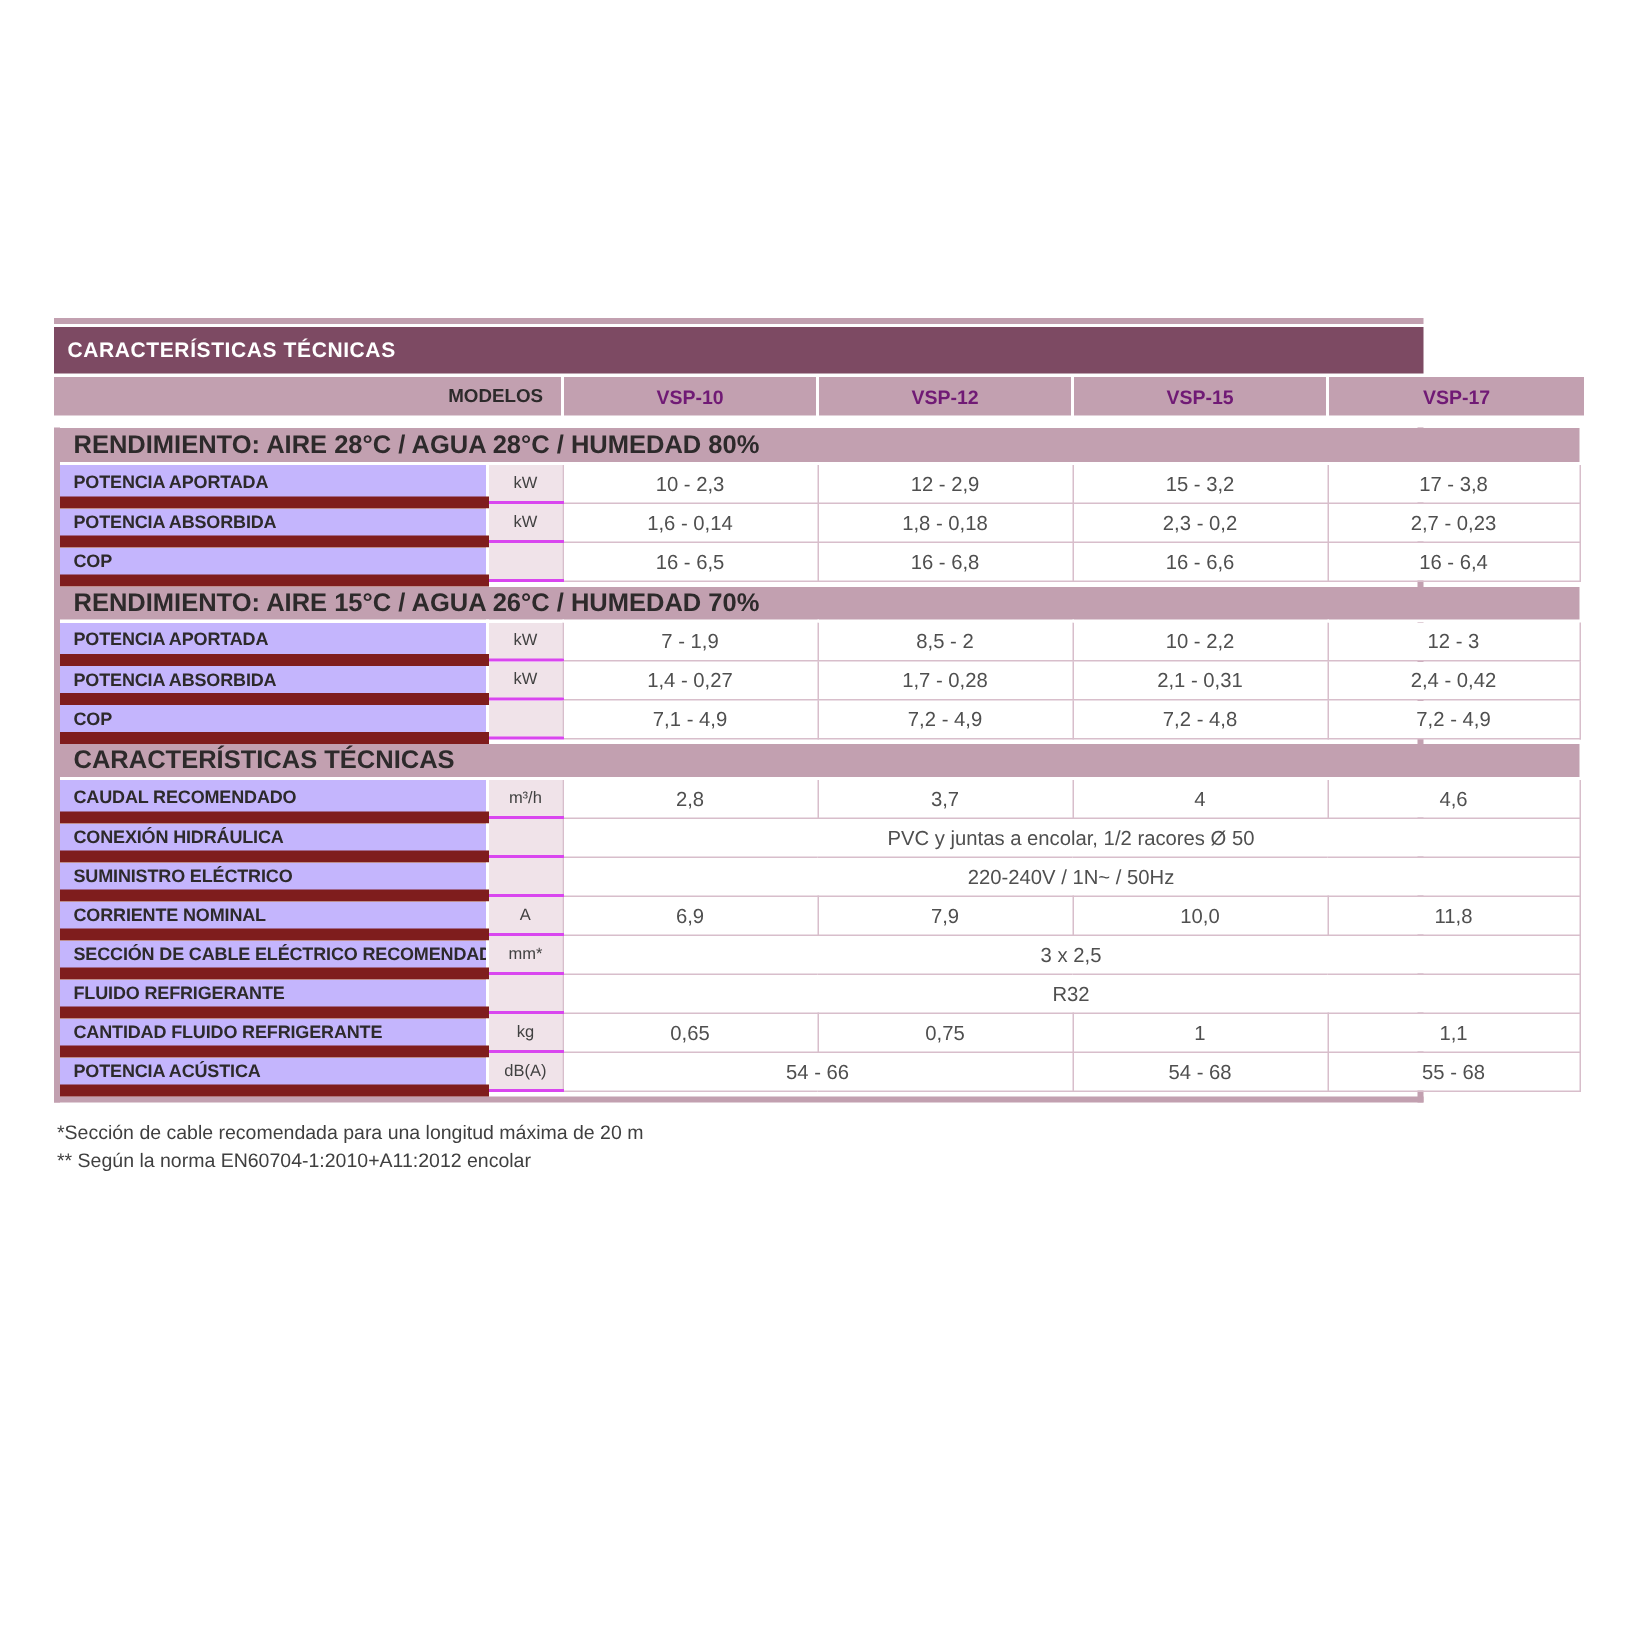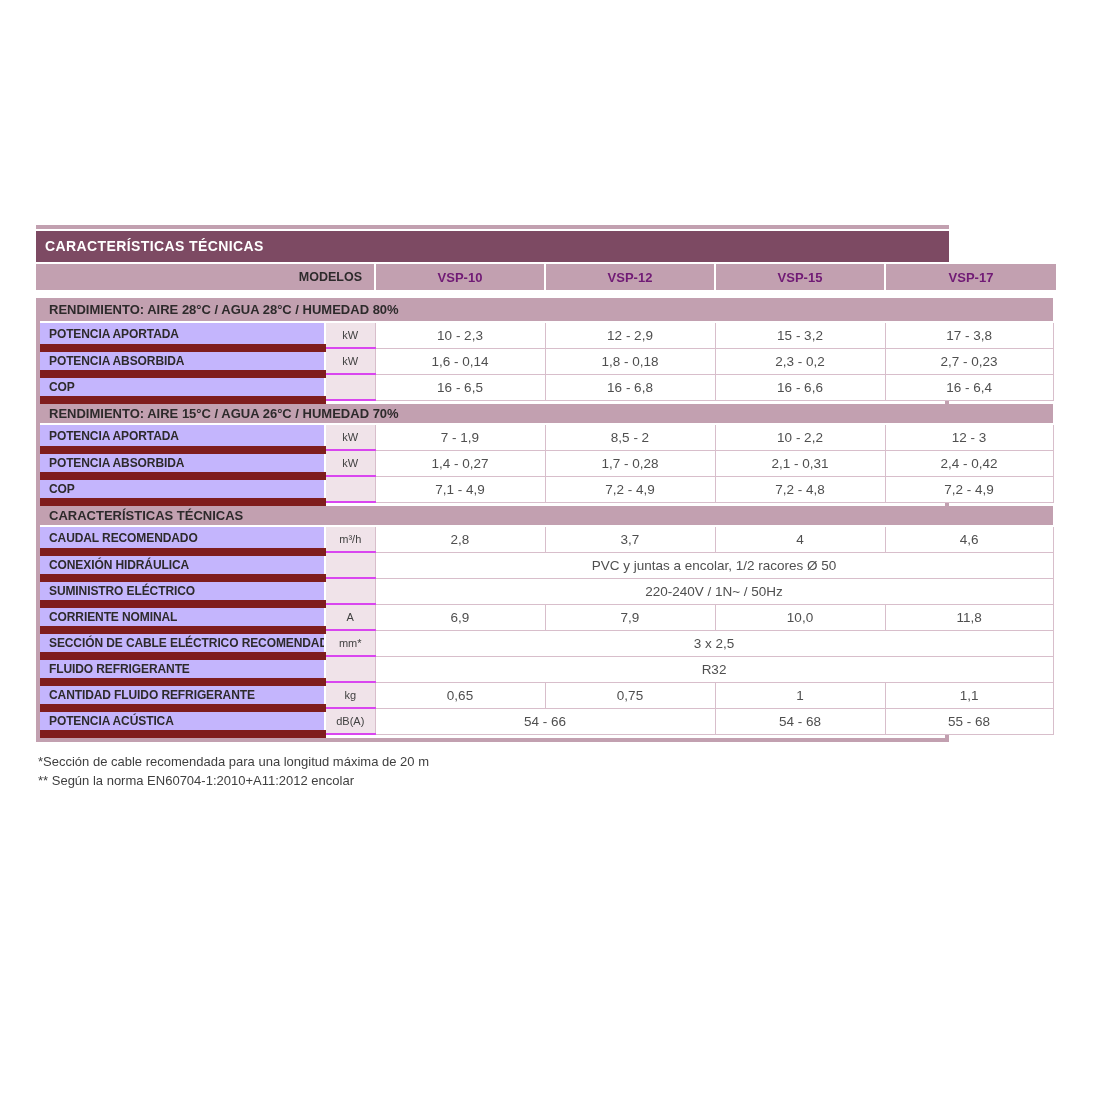--- a/index.html
+++ b/index.html
@@ -1,21 +1,21 @@
 <!DOCTYPE html>
 <html><head>
 <meta charset="utf-8">
 <style>
   html,body{margin:0;padding:0;background:#ffffff;}
   body{
     width:1094px;height:1094px;position:relative;
     font-family:"Liberation Sans","DejaVu Sans",sans-serif;
     -webkit-font-smoothing:antialiased;
   }
-  .sheet{position:absolute;left:36px;top:225px;width:913px;}
+  .sheet{position:absolute;left:36px;top:212px;width:913px;}
 
   .top-strip{height:4px;background:#c2a0b0;margin-bottom:2px;}
   .title-bar{
     height:31px;line-height:31px;background:#7d4a63;color:#ffffff;
     font-weight:bold;font-size:14px;letter-spacing:.4px;padding-left:9px;
     box-sizing:border-box;
   }
 
   table{border-collapse:collapse;table-layout:fixed;}
   td{box-sizing:border-box;overflow:hidden;white-space:nowrap;}
@@ -31,21 +31,21 @@
   .head-table td.model{color:#701a75;font-weight:bold;font-size:13px;text-align:center;}
   .head-table td.code{color:#ffffff;font-weight:bold;font-size:13px;text-align:center;letter-spacing:.3px;}
 
   .gap{height:6px;background:#ffffff;}
 
   
   .body-wrap{border-left:4px solid #c2a0b0;border-right:4px solid #c2a0b0;border-bottom:4px solid #c2a0b0;}
   .body-table{width:1013px;}
   .body-table td{height:26px;}
   td.section{
-    background:#c2a0b0;color:#2d2a2b;font-weight:bold;font-size:13px;
+    background:#c2a0b0;color:#2d2a2b;font-weight:bold;font-size:17px;
     padding-left:9px;border-bottom:2px solid #ffffff;height:24px;
   }
   td.rlabel{
     background:#c4b5fd;color:#2d2a2b;font-weight:bold;font-size:12px;
     padding-left:9px;border-bottom:8px solid #7f1d1d;letter-spacing:-.1px;
   }
   td.runit{
     background:#f0e3e9;color:#414141;font-size:11px;text-align:center;
     border-bottom:2px solid #d946ef;border-left:2px solid #ffffff;
   }

